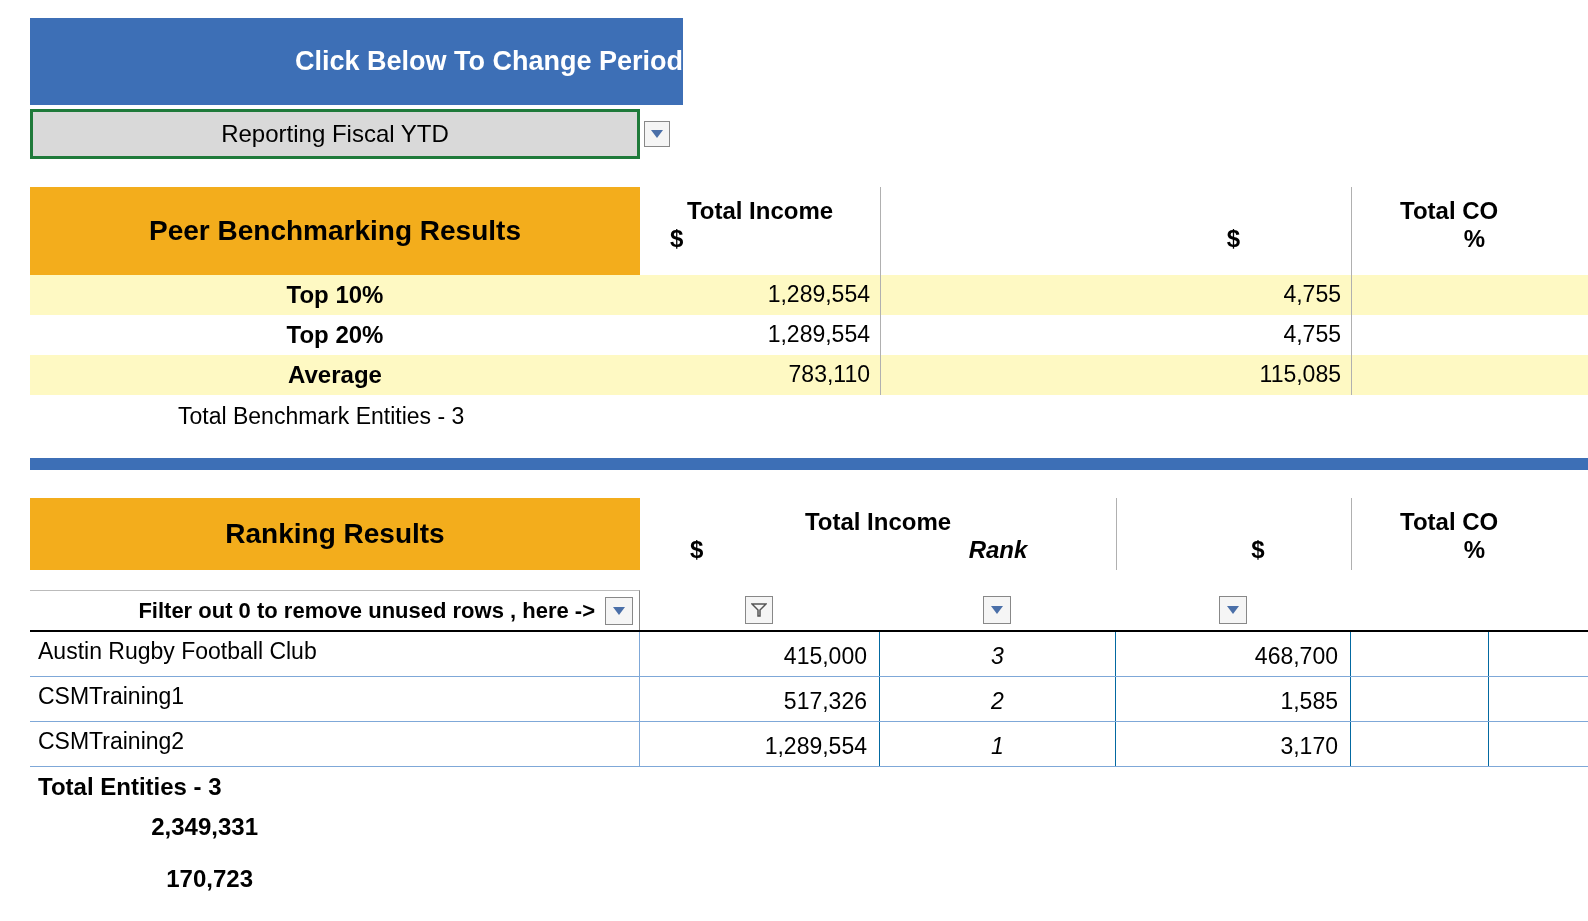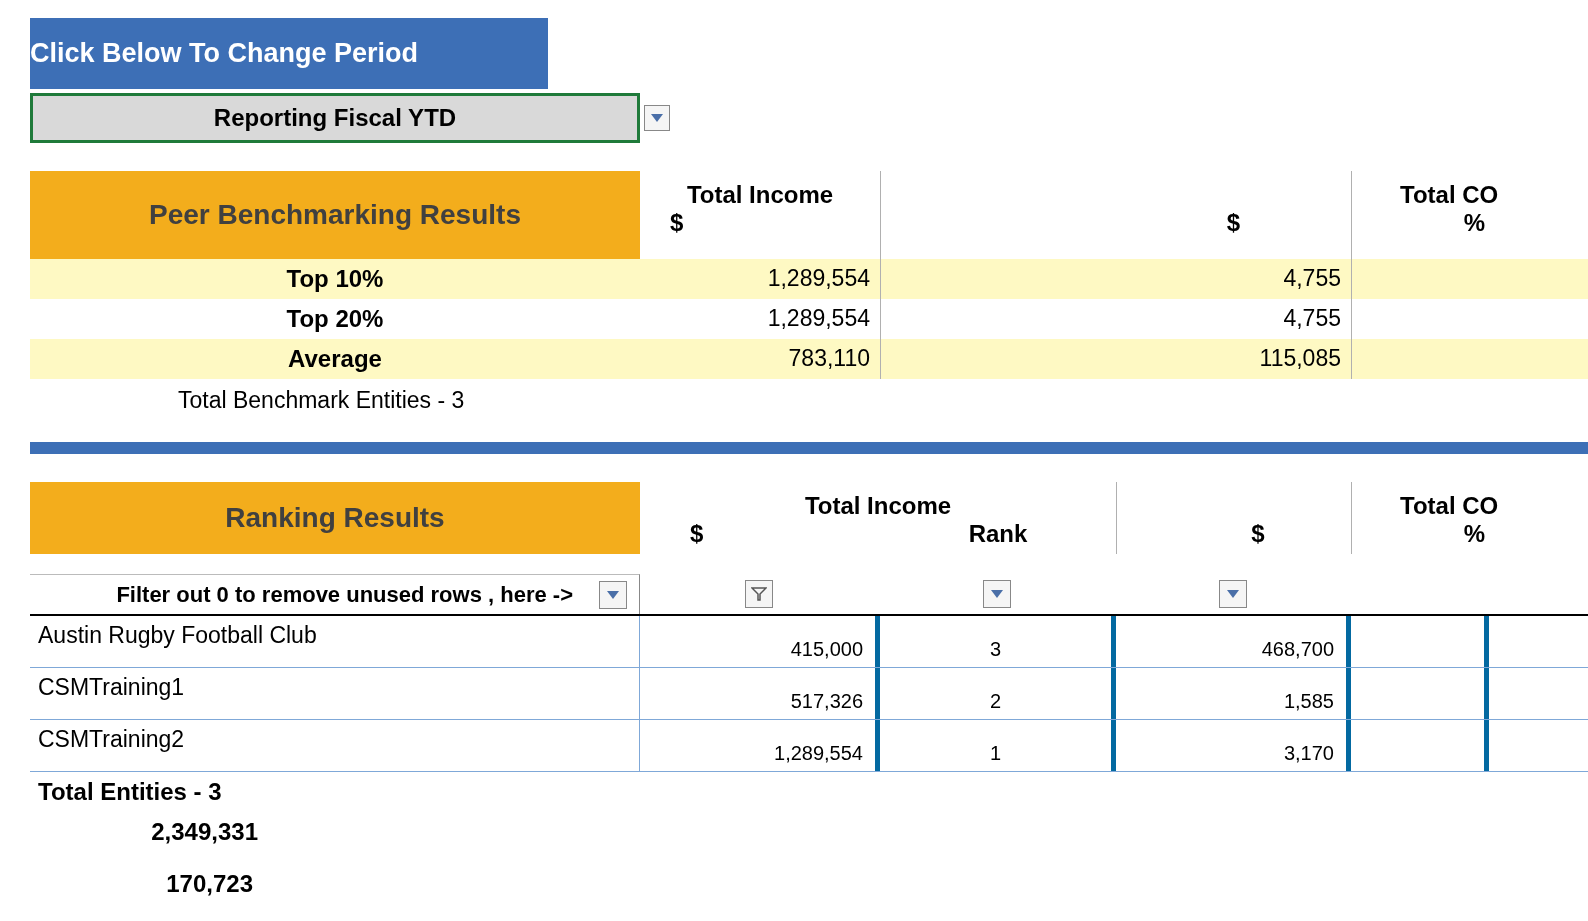--- a/index.html
+++ b/index.html
@@ -6,66 +6,66 @@
   body {
     margin: 0;
     padding: 18px 0 18px 30px;
     font-family: Arial, Helvetica, sans-serif;
     background: #fff;
     width: 1588px;
     overflow: hidden;
   }
   .col-label { width: 610px; }
   .col-inc-dollar { width: 240px; }
-  .col-inc-rank  { width: 236px; }
+  .col-inc-rank  { width: 236px; font-style: italic; }
   .col-co-dollar { width: 235px; }
   .col-co-pct    { width: 138px; }
 
   
   .period-title {
     background: #3d6fb6;
     color: #fff;
     font-size: 27px;
     font-weight: bold;
-    text-align: left;
-    width: 518px;
-    padding: 20px 0;
+    text-align: right;
+    width: 653px;
+    padding: 28px 0;
   }
   .period-row {
     display: flex;
     align-items: stretch;
     margin-top: 4px;
   }
   .period-dd {
     width: 610px;
     border: 3px solid #1f7a3a;
     background: #d9d9d9;
     text-align: center;
     font-size: 24px;
-    font-weight: bold;
+    font-weight: normal;
     padding: 8px 0;
   }
   .dd-btn {
     width: 26px;
     height: 26px;
     border: 1px solid #888;
     margin-left: 4px;
     margin-top: 12px;
     display: flex;
     align-items: center;
     justify-content: center;
     background: #f5f5f5;
   }
   .dd-btn svg, .filter-btn svg { display: block; }
 
   
   .row { display: flex; align-items: stretch; }
   .section-head {
     background: #f3ad1c;
-    color: #404040;
+    color: #000000;
     font-size: 28px;
     font-weight: bold;
     text-align: center;
     display: flex;
     align-items: center;
     justify-content: center;
   }
   .col-head-top {
     font-size: 24px;
     font-weight: bold;
@@ -109,24 +109,23 @@
   
   .filter-row {
     display: flex;
     margin-top: 20px;
     border-bottom: 2px solid #000;
   }
   .filter-label-cell {
     display: flex;
     align-items: center;
     justify-content: flex-end;
-    padding: 4px 10px 4px 0;
+    padding: 4px 4px 4px 0;
     border-top: 1px solid #bbb;
     border-right: 1px solid #888;
-    gap: 16px;
   }
   .filter-label {
     font-size: 22px;
     font-weight: bold;
     margin-right: 10px;
   }
   .filter-btn {
     width: 28px;
     height: 28px;
     border: 1px solid #888;
@@ -148,24 +147,24 @@
     display: flex;
     border-bottom: 1px solid #7fa8d8;
   }
   .r-row:last-of-type { border-bottom: 2px solid #000; }
   .r-label {
     font-size: 23px;
     padding: 6px 0 6px 8px;
     border-right: 1px solid #7fa8d8;
   }
   .r-cell {
-    font-size: 20px;
+    font-size: 23px;
     text-align: right;
-    padding: 22px 12px 6px 0;
-    border-right: 5px solid #0369a1;
+    padding: 11px 12px 6px 0;
+    border-right: 1px solid #0369a1;
   }
   .r-cell.center { text-align: center; padding-right: 0; }
 
   .t-row { display: flex; flex-direction: column; }
   .t-label {
     font-size: 24px;
     font-weight: bold;
     padding: 6px 0 6px 8px;
   }
   .t-cell {

